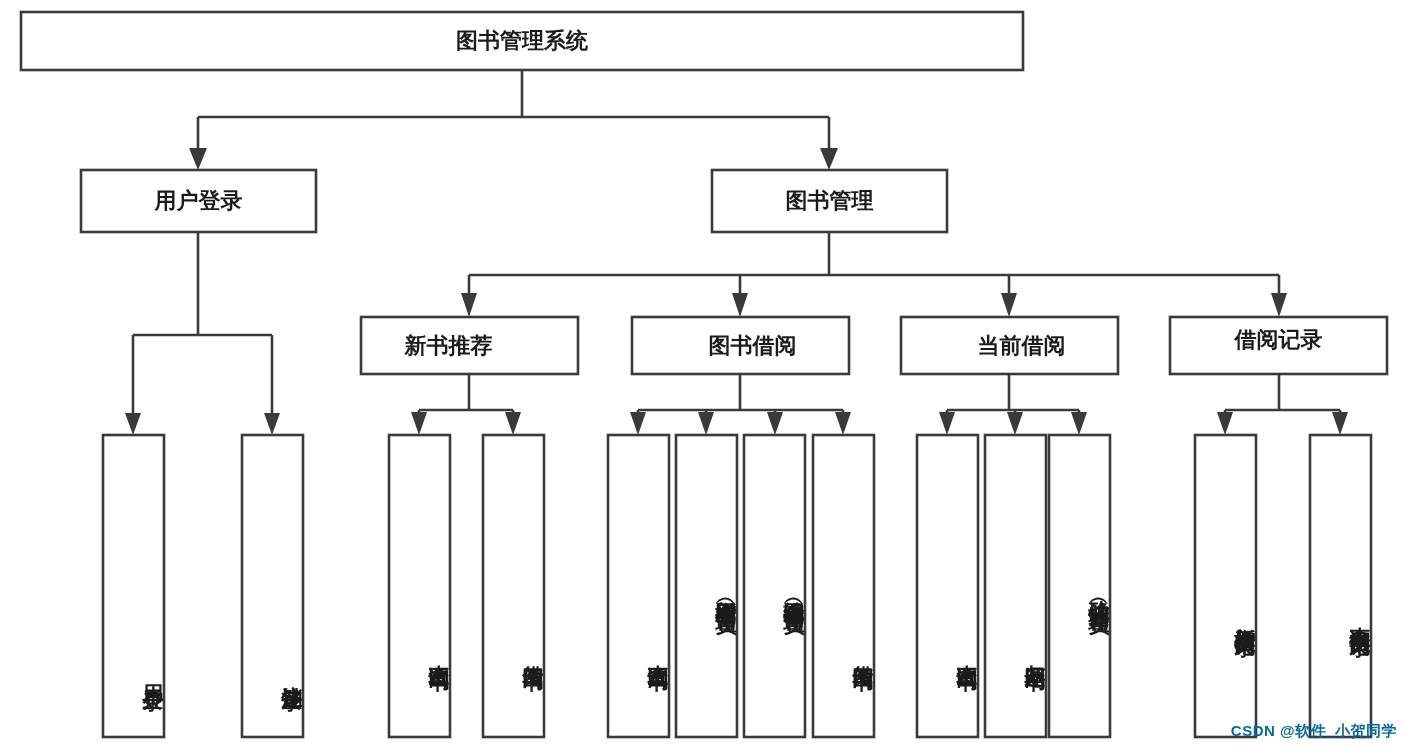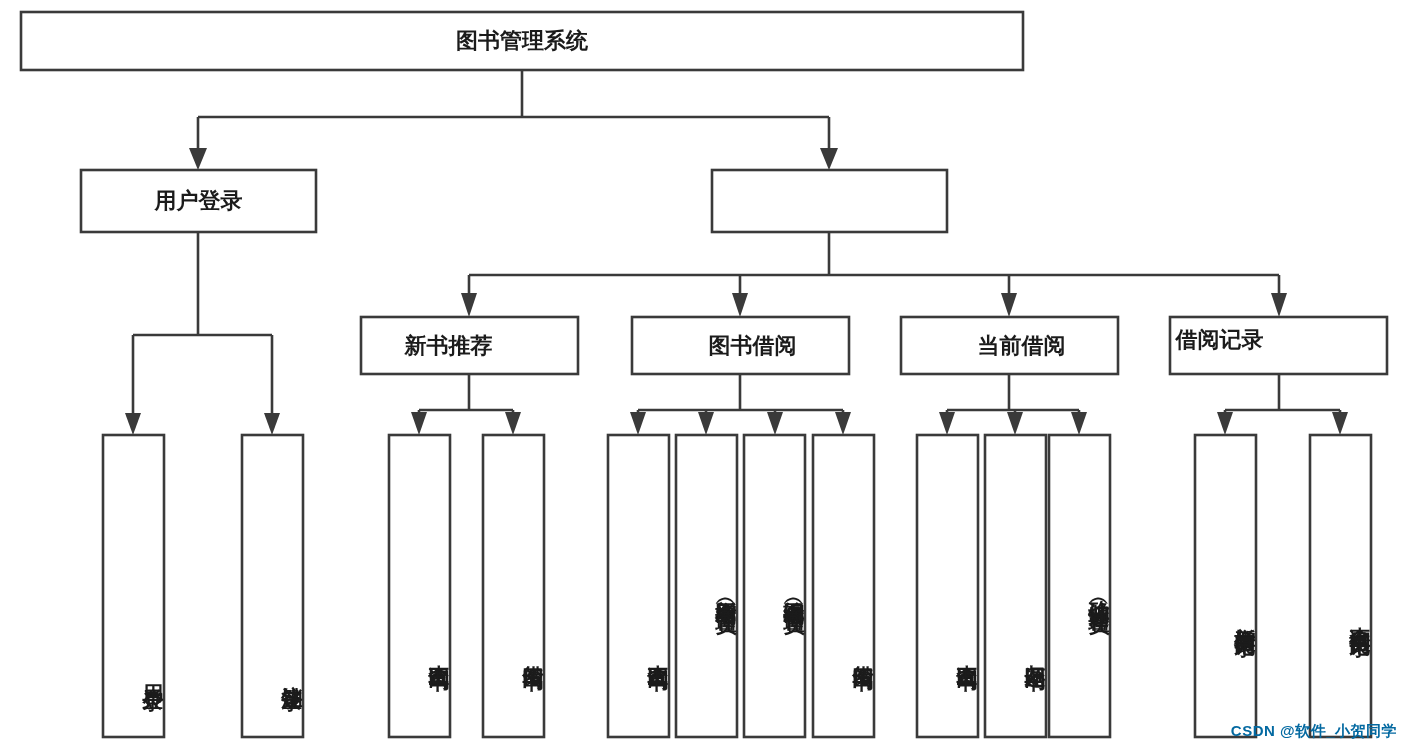--- a/index.html
+++ b/index.html
@@ -169,25 +169,26 @@
     <polygon class="arrow-head" points="1217,412 1233,412 1225,435"></polygon>
     <path class="connector" d="M 1340 410 L 1340 418"></path>
     <polygon class="arrow-head" points="1332,412 1348,412 1340,435"></polygon>
     <rect class="node-box" x="1195" y="435" width="61" height="302"></rect>
     <rect class="node-box" x="1310" y="435" width="61" height="302"></rect>
   </svg>
 
   <div class="htext-host" style="left:21px; top:12px; width:1002px; height:58px;">图书管理系统</div>
 
   <div class="htext-host" style="left:81px; top:170px; width:235px; height:62px;">用户登录</div>
+  <div class="htext-host" style="left:712px; top:170px; width:235px; height:62px;">图书管理</div>
 
   <div class="htext-host" style="left:361px; top:317px; width:175px; height:57px;">新书推荐</div>
   <div class="htext-host" style="left:632px; top:317px; width:217px; height:57px;padding-left:12px;">图书借阅</div>
   <div class="htext-host" style="left:901px; top:317px; width:217px; height:57px;margin-left:12px;">当前借阅</div>
-  <div class="htext-host" style="left:1111px; top:317px; width:217px; height:46px;border-radius:11px;">借阅记录</div>
+  <div class="htext-host" style="left:1170px; top:317px; width:217px; height:46px;border-radius:11px;">借阅记录</div>
 
   <div class="vtext-host" style="left:103px; top:435px; width:61px; height:302px; padding-top:86px;">用户登录</div>
   <div class="vtext-host" style="left:242px; top:435px; width:61px; height:302px; padding-top:86px;">注销登录</div>
 
   <div class="vtext-host" style="left:389px; top:435px; width:61px; height:302px; padding-top:66px;">查询图书</div>
   <div class="vtext-host" style="left:483px; top:435px; width:61px; height:302px; padding-top:66px;">借阅图书</div>
 
   <div class="vtext-host" style="left:608px; top:435px; width:61px; height:302px; padding-top:66px;">查询图书</div>
   <div class="vtext-host" style="left:676px; top:435px; width:61px; height:302px; padding-top:6px;">新增图书（管理员）</div>
   <div class="vtext-host" style="left:744px; top:435px; width:61px; height:302px; padding-top:6px;">编辑图书（管理员）</div>

